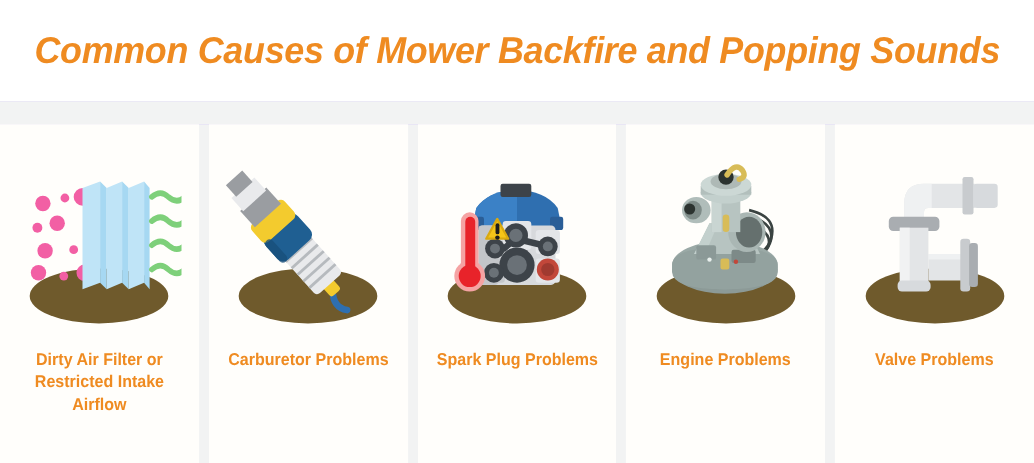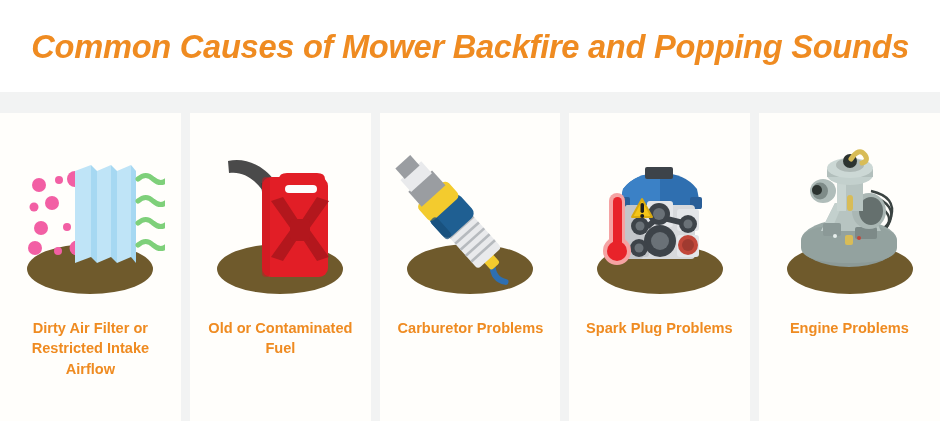--- a/index.html
+++ b/index.html
@@ -148,43 +148,20 @@
             <polygon points="150,37 162,44 150,51"></polygon>
             <polygon points="150,59 162,66 150,73"></polygon>
             <polygon points="150,81 162,88 150,95"></polygon>
             <polygon points="150,103 162,110 150,117"></polygon>
           </g>
         </svg>
       </div>
       <div class="card-label">Dirty Air Filter or Restricted Intake Airflow</div>
     </div>
 
-    <div class="card">
-      <div class="art">
-        <svg width="150" height="170" viewBox="0 0 150 170">
-          <ellipse cx="75" cy="134" rx="63" ry="25" fill="#6f5a2c"></ellipse>
-
-          <path d="M23 26 C40 22 58 30 70 46 L58 56 C48 42 36 36 24 38 Z" fill="#4a4a4a"></path>
-          <path d="M56 48 L78 48 L78 66 L58 66 Z" fill="#3d3d3d"></path>
-
-          <rect x="57" y="42" width="66" height="100" rx="9" fill="#e21e26"></rect>
-
-          <path d="M74 46 L116 46 L116 60 L74 60 Z" fill="#e21e26"></path>
-          <rect x="80" y="50" width="32" height="8" rx="4" fill="#fdfdfd"></rect>
-          <path d="M74 44 q0 -6 8 -6 l30 0 q8 0 8 6 l0 4 l-7 0 l0 -2 q0 -2 -3 -2 l-26 0 q-3 0 -3 2 l0 2 l-7 0 Z" fill="#e21e26"></path>
-
-          <g fill="#b3171d">
-            <polygon points="66,66 78,62 95,88 112,62 124,66 104,94 124,122 112,126 95,100 78,126 66,122 86,94"></polygon>
-            <rect x="85" y="84" width="20" height="22" rx="4"></rect>
-          </g>
-          <rect x="57" y="42" width="8" height="100" rx="4" fill="#c91a21" opacity="0.55"></rect>
-        </svg>
-      </div>
-      <div class="card-label">Old or Contaminated Fuel</div>
-    </div>
 
     <div class="card">
       <div class="art">
         <svg width="150" height="170" viewBox="0 0 150 170">
           <ellipse cx="75" cy="134" rx="63" ry="25" fill="#6f5a2c"></ellipse>
           <g transform="rotate(-42 75 82)">
 
             <path d="M60 132 q-10 12 -2 22" stroke="#2e6fb0" stroke-width="6" fill="none" stroke-linecap="round"></path>
             <rect x="55" y="122" width="12" height="14" rx="3" fill="#f3cb2e"></rect>
 
@@ -301,15 +278,41 @@
           <path d="M76 24 q8 -12 14 -4 q4 6 -3 8" stroke="#d8bc57" stroke-width="5" fill="none" stroke-linecap="round"></path>
           <rect x="72" y="60" width="6" height="16" rx="3" fill="#d8bc57"></rect>
           <rect x="70" y="100" width="8" height="10" rx="2" fill="#d8bc57"></rect>
           <circle cx="60" cy="101" r="2" fill="#e8efed"></circle>
           <circle cx="84" cy="103" r="2" fill="#c2473a"></circle>
         </svg>
       </div>
       <div class="card-label">Engine Problems</div>
     </div>
 
+    <div class="card">
+      <div class="art">
+        <svg width="150" height="170" viewBox="0 0 150 170">
+          <ellipse cx="75" cy="134" rx="63" ry="25" fill="#6f5a2c"></ellipse>
+
+          <path d="M47 124 L47 50 q0 -18 18 -18 L112 32 L112 54 L69 54 q-4 0 -4 4 L65 124 Z" fill="#e3e5e7"></path>
+          <path d="M47 124 L47 50 q0 -18 18 -18 L72 32 L72 54 L69 54 q-4 0 -4 4 L65 124 Z" fill="#eff1f2"></path>
+          <rect x="100" y="26" width="10" height="34" rx="2" fill="#c8cbce"></rect>
+          <rect x="110" y="32" width="22" height="22" rx="3" fill="#d7dadd"></rect>
+
+          <rect x="33" y="62" width="46" height="13" rx="4" fill="#a9adb1"></rect>
+
+          <rect x="43" y="72" width="26" height="54" fill="#e3e5e7"></rect>
+          <rect x="43" y="72" width="9" height="54" fill="#f1f2f3"></rect>
+
+          <path d="M69 96 L100 96 L100 120 L69 120 Z" fill="#e3e5e7"></path>
+          <path d="M69 96 L100 96 L100 101 L69 101 Z" fill="#eff1f2"></path>
+
+          <rect x="98" y="82" width="9" height="48" rx="3" fill="#c8cbce"></rect>
+          <rect x="106" y="86" width="8" height="40" rx="3" fill="#a9adb1"></rect>
+
+          <rect x="41" y="120" width="30" height="10" rx="4" fill="#d7dadd"></rect>
+        </svg>
+      </div>
+      <div class="card-label">Valve Problems</div>
+    </div>
 
   </div>
 </div>
 
 </body></html>

